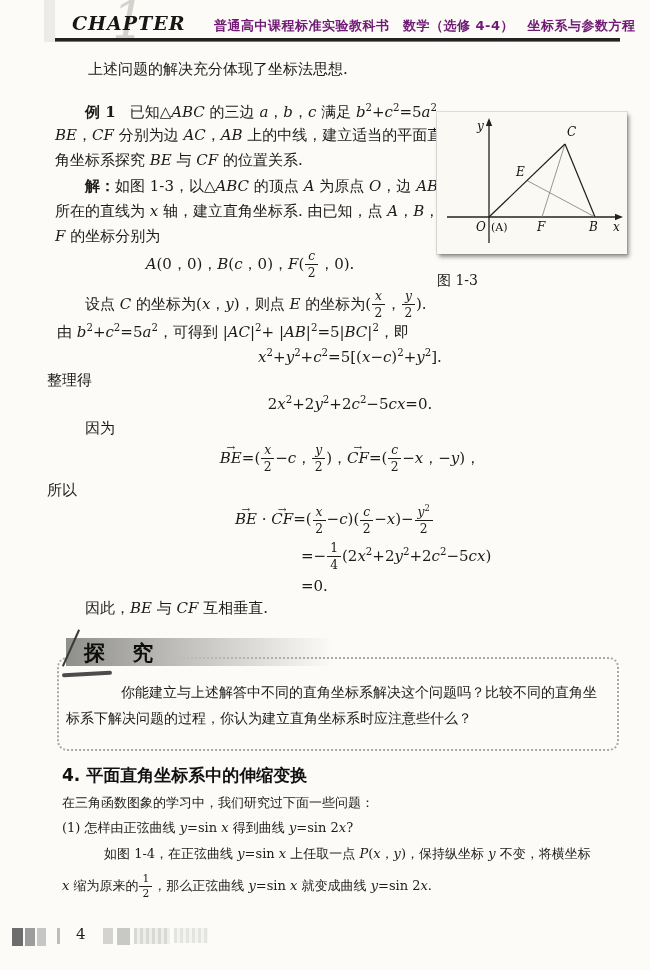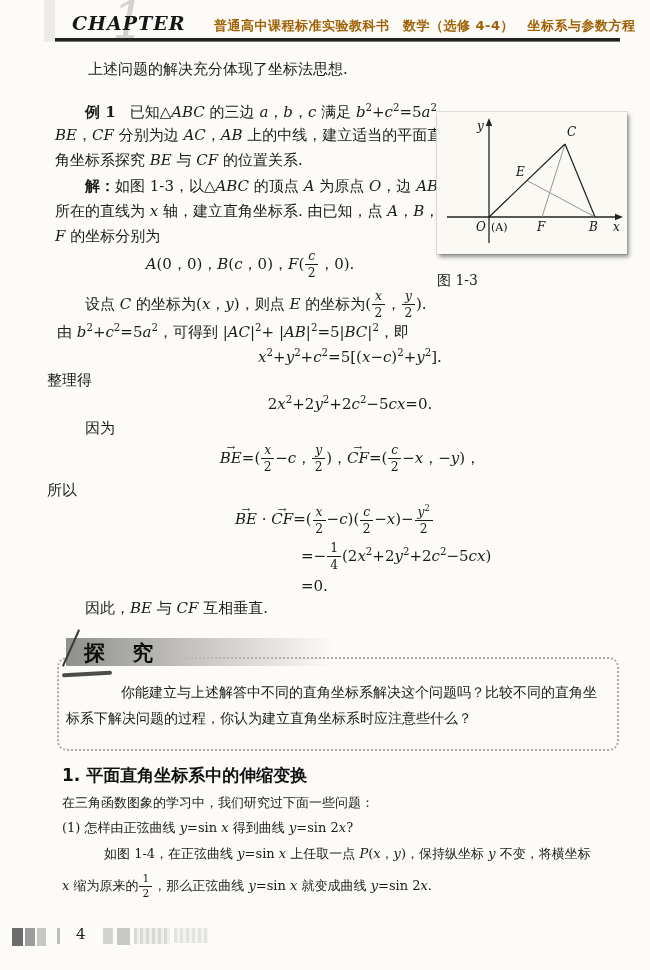--- a/index.html
+++ b/index.html
@@ -13,21 +13,21 @@
   .chap-num{
     position:absolute; top:-10px; left:112px; font-size:52px;
     font-style:italic; color:#d3d2cd; font-family:"DejaVu Serif",serif;
   }
   .chap-band{position:absolute; top:0; left:44px; width:11px; height:42px; background:#ecebe7;}
   .chap{
     position:absolute; top:12px; left:72px; font-size:19px; font-weight:bold; font-style:italic;
     letter-spacing:1px; color:#161616; font-family:"DejaVu Serif",serif;
   }
   .book{
-    position:absolute; top:17px; left:214px; font-size:13px; font-weight:bold; color:#a16207;
+    position:absolute; top:17px; left:214px; font-size:13px; font-weight:bold; color:#701a75;
     font-family:"DejaVu Sans","Liberation Sans",sans-serif; letter-spacing:0.5px; white-space:nowrap;
   }
   .rule{position:absolute; top:38px; left:55px; width:565px; height:3px; background:#222; border-bottom:1px solid #777;}
   
   .line{position:absolute; margin:0; font-size:15px; line-height:1.3; white-space:nowrap;}
   .lb{font-weight:bold; margin-right:14px;}
   .lb2{font-weight:bold;}
   .eq{position:absolute; margin:0; font-size:15px; text-align:center; white-space:nowrap;}
   .math i, .line i{font-style:italic;margin-top:36px;}
   .rm{font-style:normal;}
@@ -138,21 +138,21 @@
   <p class="figcap">图 1-3</p>
 
   <div class="explore"></div>
   <div class="exp-banner"></div>
   <div class="exp-slash"></div>
   <div class="exp-smudge"></div>
   <p class="exp-title">探 究</p>
   <p class="exp-line" style="top:684px;left:121px">你能建立与上述解答中不同的直角坐标系解决这个问题吗？比较不同的直角坐</p>
   <p class="exp-line" style="top:710px;left:66px">标系下解决问题的过程，你认为建立直角坐标系时应注意些什么？</p>
 
-  <p class="s2-head" style="top:764px;left:62px">1. 平面直角坐标系中的伸缩变换</p>
+  <p class="s2-head" style="top:764px;left:62px">4. 平面直角坐标系中的伸缩变换</p>
   <p class="s2-line" style="top:794px;left:62px">在三角函数图象的学习中，我们研究过下面一些问题：</p>
   <p class="s2-line" style="top:819px;left:62px">(1) 怎样由正弦曲线 <i>y</i>=<span class="rm">sin</span> <i>x</i> 得到曲线 <i>y</i>=<span class="rm">sin</span> 2<i>x</i>?</p>
   <p class="s2-line" style="top:845px;left:104px">如图 1-4，在正弦曲线 <i>y</i>=<span class="rm">sin</span> <i>x</i> 上任取一点 <i>P</i>(<i>x</i>，<i>y</i>)，保持纵坐标 <i>y</i> 不变，将横坐标</p>
   <p class="s2-line" style="top:873px;left:62px"><i>x</i> 缩为原来的<span class="frac"><span class="fn">1</span><span class="fd">2</span></span>，那么正弦曲线 <i>y</i>=<span class="rm">sin</span> <i>x</i> 就变成曲线 <i>y</i>=<span class="rm">sin</span> 2<i>x</i>.</p>
 
   <div class="fblock" style="left:12px;width:11px;height:18px;background:#6d6d6d"></div>
   <div class="fblock" style="left:25px;width:10px;height:18px;background:#9c9c9c"></div>
   <div class="fblock" style="left:37px;width:9px;height:18px;background:#c6c6c4"></div>
   <div class="fblock" style="left:57px;width:3px;height:16px;background:#bdbdbb"></div>
   <p class="pagenum">4</p>

